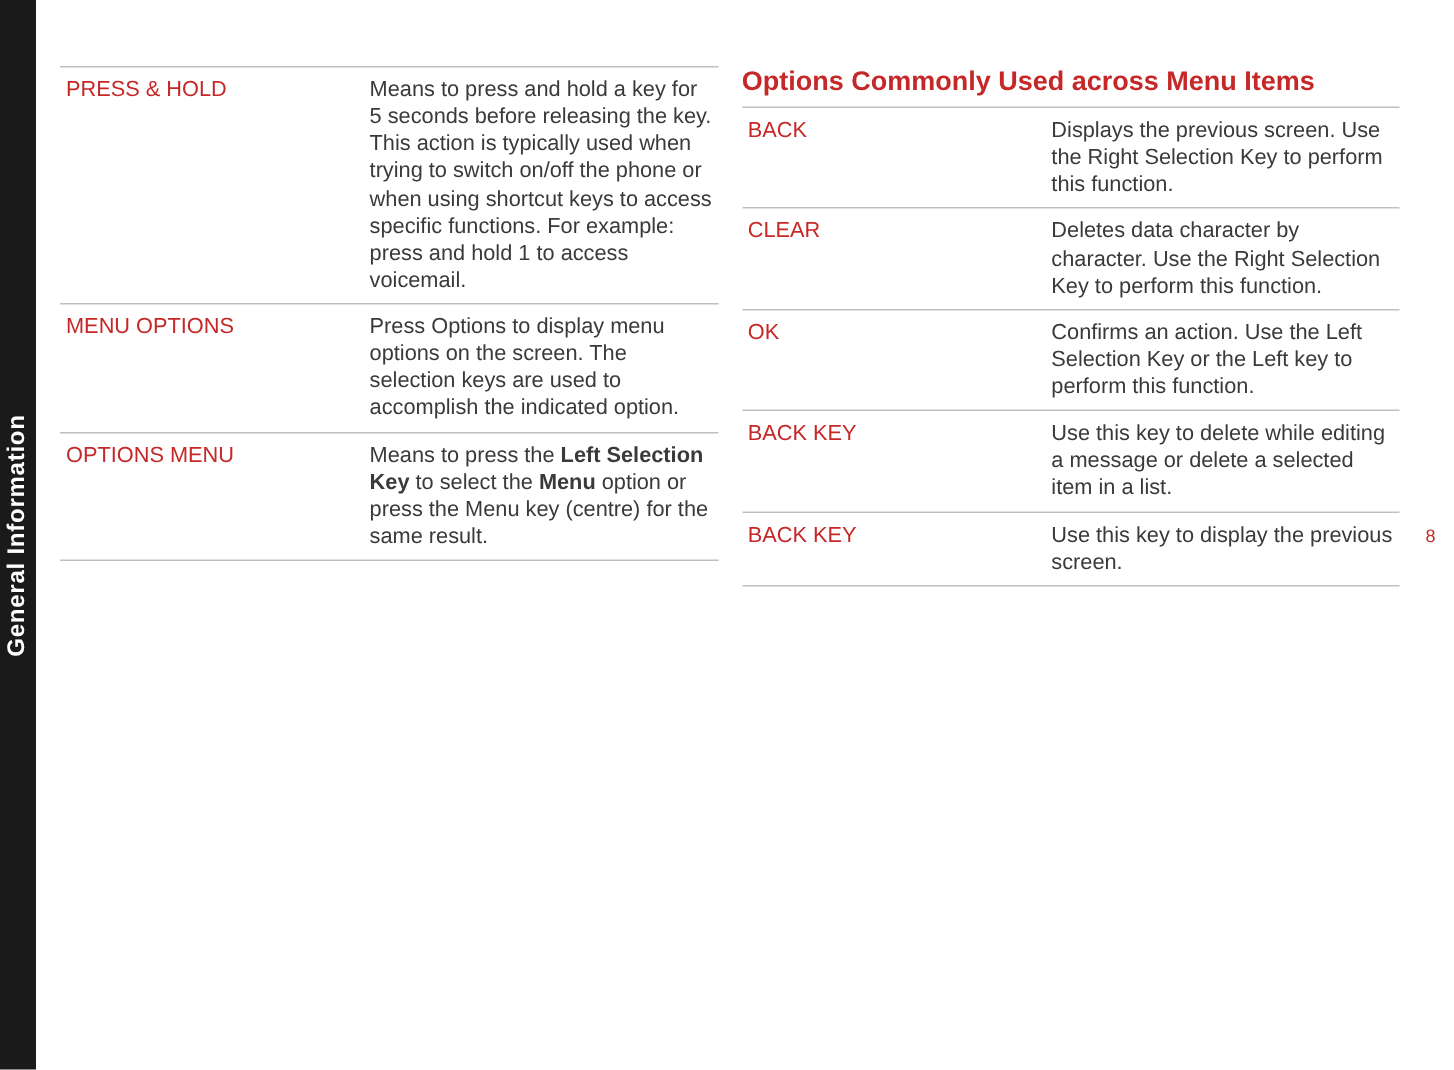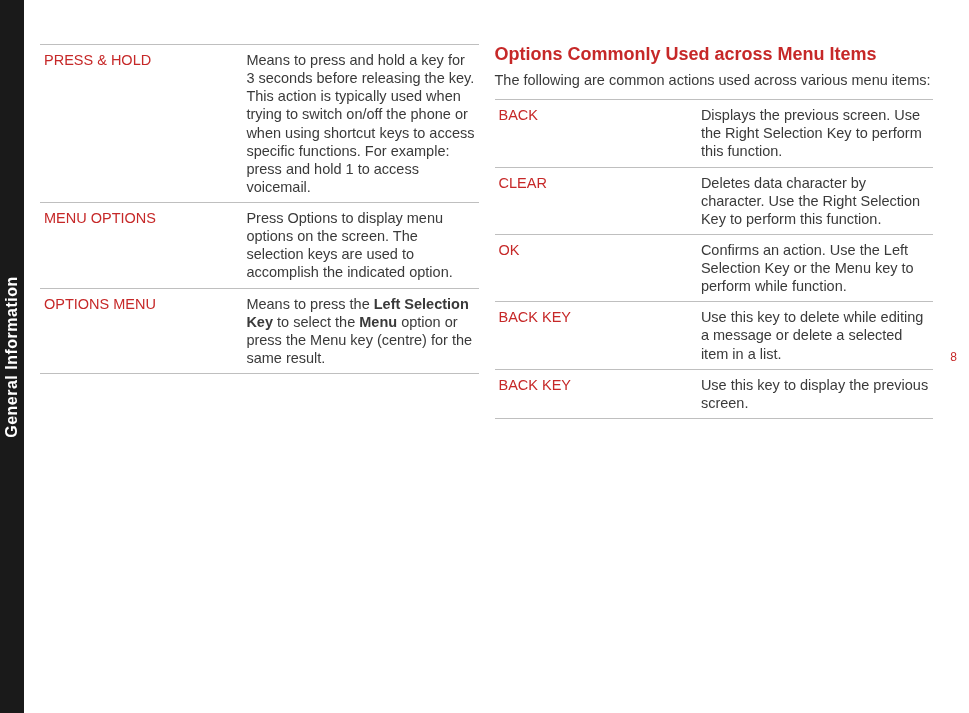--- a/index.html
+++ b/index.html
@@ -116,47 +116,46 @@
   <span>General Information</span>
 </div>
 
 <div class="page-number">8</div>
 
 <div class="content">
   <div class="col">
     <div class="table" id="left-table">
         <div class="row">
           <div class="term">PRESS &amp; HOLD</div>
-          <div class="desc"><span>Means to press and hold a key for 3 seconds before releasing the key. This action is typically used when trying to switch on/off the phone or when using shortcut keys to access specific functions. For example: press and hold 1 to access voicemail.</span></div>
+          <div class="desc"><span>Means to press and hold a key for 5 seconds before releasing the key. This action is typically used when trying to switch on/off the phone or when using shortcut keys to access specific functions. For example: press and hold 1 to access voicemail.</span></div>
         </div>
         <div class="row">
           <div class="term">MENU OPTIONS</div>
           <div class="desc"><span>Press Options to display menu options on the screen. The selection keys are used to accomplish the indicated option.</span></div>
         </div>
         <div class="row">
           <div class="term">OPTIONS MENU</div>
           <div class="desc"><span>Means to press the </span><b>Left Selection Key</b><span> to select the </span><b>Menu</b><span> option or press the Menu key (centre) for the same result.</span></div>
         </div>
       </div>
   </div>
   <div class="col">
     <div class="section-heading">Options Commonly Used across Menu Items</div>
-    <div class="intro">The following are common actions used across various menu items:</div>
     <div class="table" id="right-table">
         <div class="row">
           <div class="term">BACK</div>
           <div class="desc">Displays the previous screen. Use the Right Selection Key to perform this function.</div>
         </div>
         <div class="row">
           <div class="term">CLEAR</div>
           <div class="desc">Deletes data character by character. Use the Right Selection Key to perform this function.</div>
         </div>
         <div class="row">
           <div class="term">OK</div>
-          <div class="desc">Confirms an action. Use the Left Selection Key or the Menu key to perform while function.</div>
+          <div class="desc">Confirms an action. Use the Left Selection Key or the Left key to perform this function.</div>
         </div>
         <div class="row">
           <div class="term">BACK KEY</div>
           <div class="desc">Use this key to delete while editing a message or delete a selected item in a list.</div>
         </div>
         <div class="row">
           <div class="term">BACK KEY</div>
           <div class="desc">Use this key to display the previous screen.</div>
         </div>
       </div>

